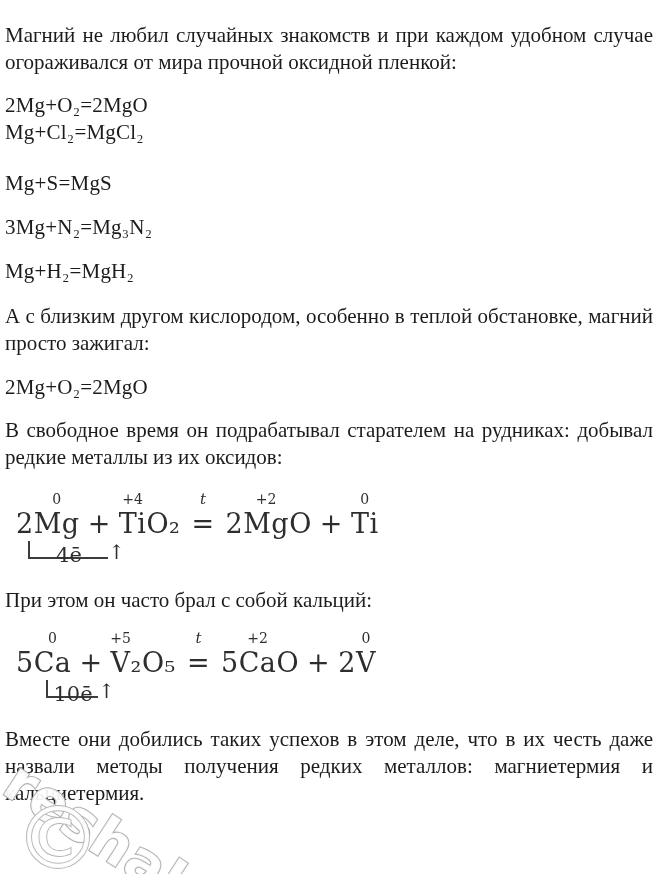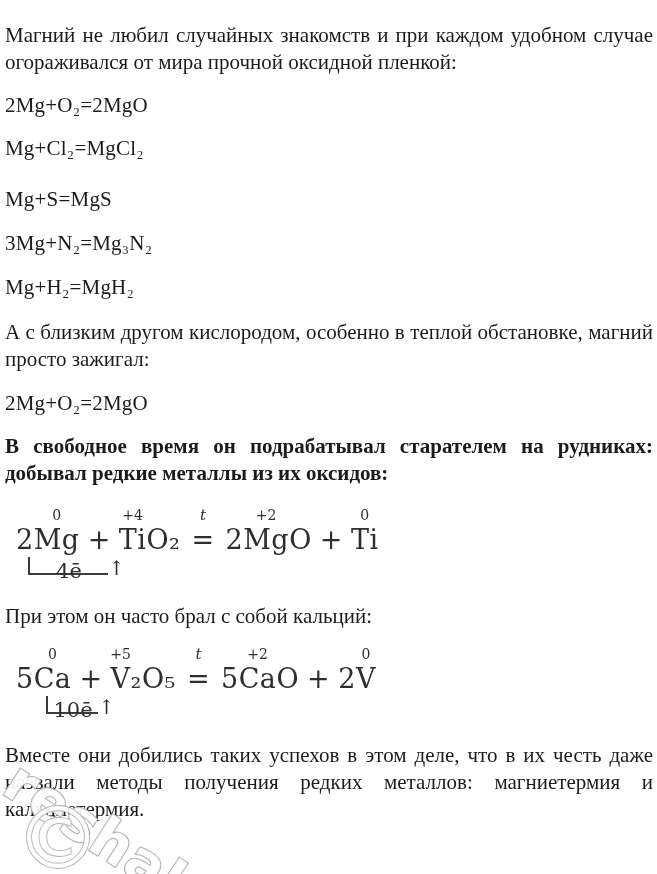--- a/index.html
+++ b/index.html
@@ -29,27 +29,27 @@
     text-align: justify;
     text-align-last: left;
   }
   p.formula {
     text-align: left;
     letter-spacing: 0.2px;
   }
   #p1 { margin-top: 2px; }
   #f1 { margin-top: 16px; }
   #p2 { margin-top: 16px; }
-  #f2 { margin-top: 16px; }
+  #f2 { }
   #f3 { margin-top: 24px; }
   #f4 { margin-top: 17px; }
   #f5 { margin-top: 17px; }
   #p3 { margin-top: 18px; }
   #f6 { margin-top: 17px; }
-  #p4 { margin-top: 16px; font-weight: bold; }
+  #p4 { margin-top: 16px; }
   #eq1 { margin-top: 20px; }
   #p5 { margin-top: 16px; }
   #eq2 { margin-top: 16px; }
   #p6 { margin-top: 16px; }
 
   
   .eqfig {
     margin-left: 11px;
     font-family: "DejaVu Serif", serif;
     color: #2e2e2e;

